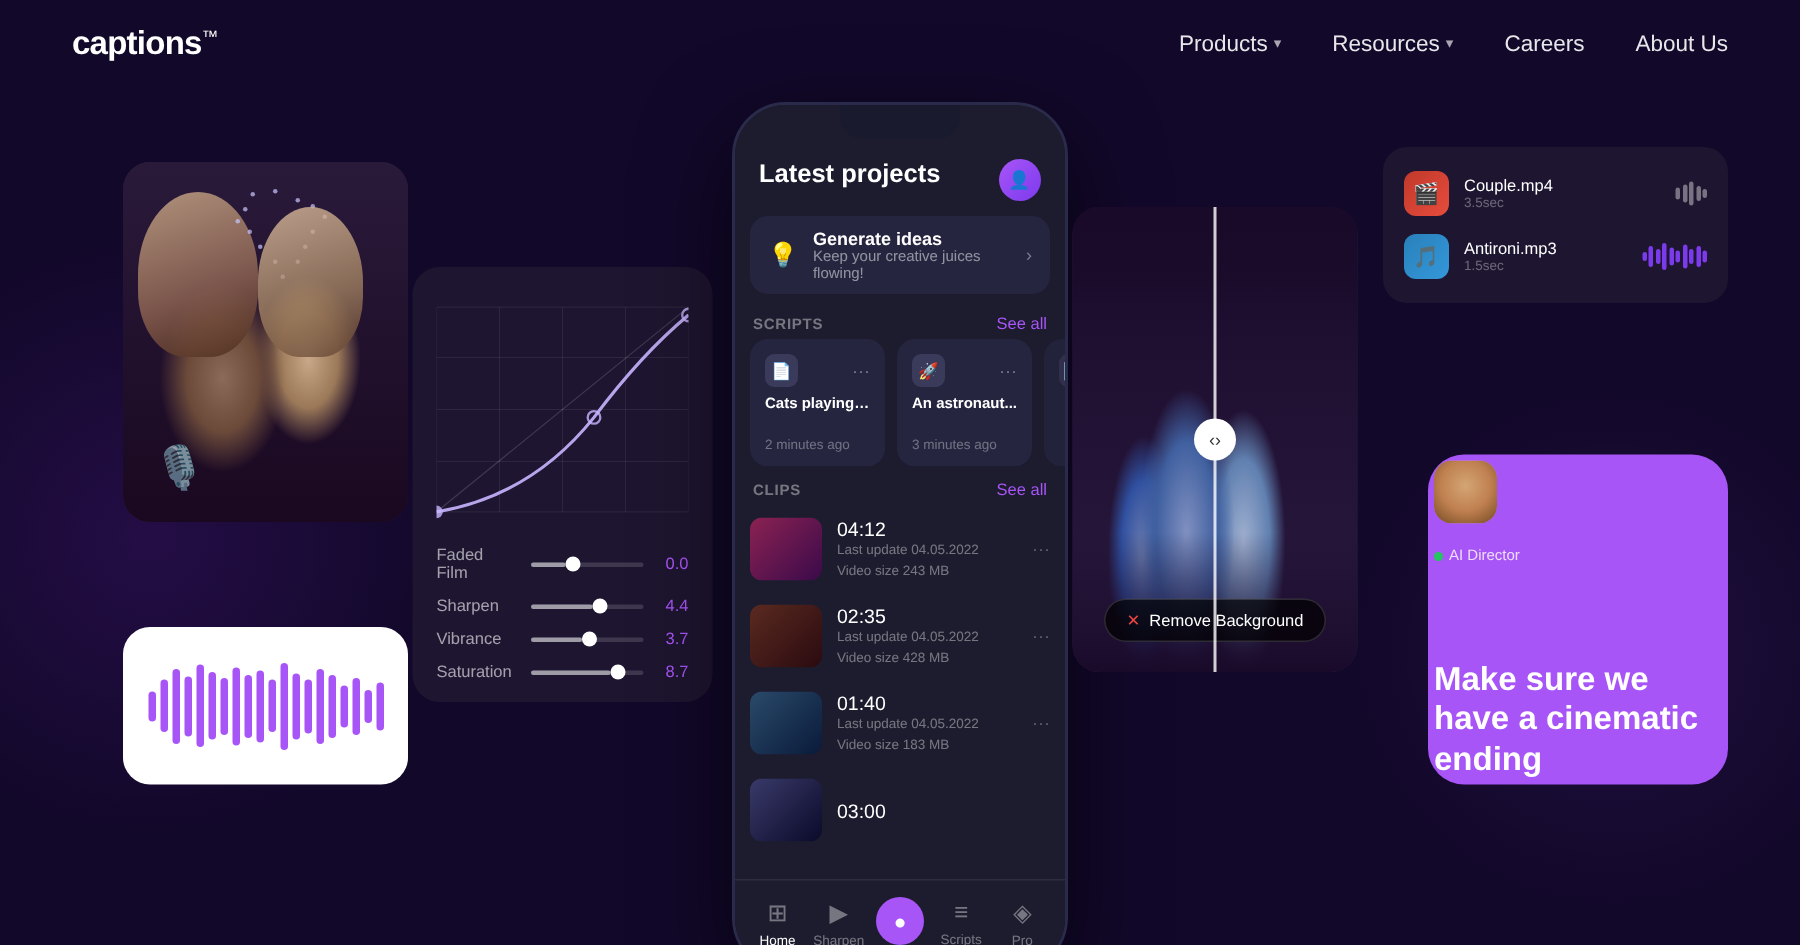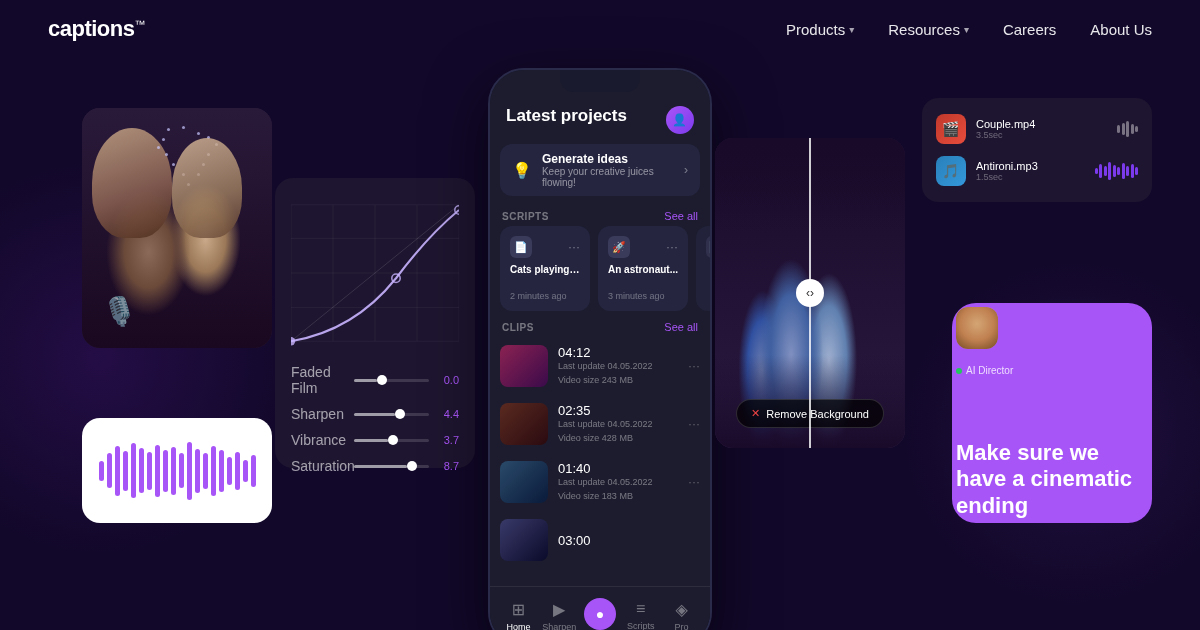--- a/index.html
+++ b/index.html
@@ -168,21 +168,21 @@
       width: 100%;
       height: 100%;
     }
     .slider-row {
       display: flex;
       align-items: center;
       gap: 8px;
       margin-bottom: 10px;
     }
     .slider-label {
-      font-size: 14px;
+      font-size: 11px;
       color: rgba(255,255,255,0.6);
       width: 55px;
     }
     .slider-track {
       flex: 1;
       height: 3px;
       background: rgba(255,255,255,0.15);
       border-radius: 2px;
       position: relative;
     }

